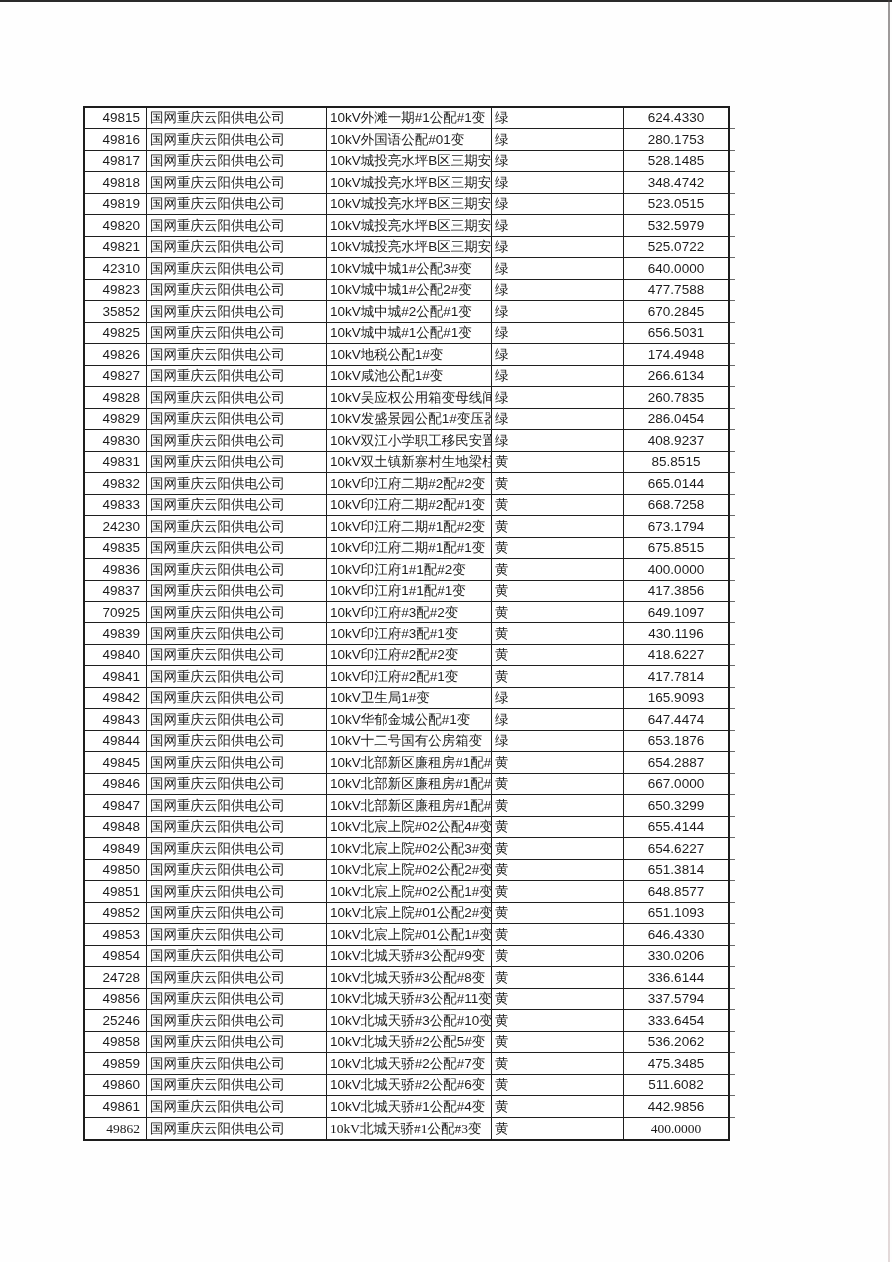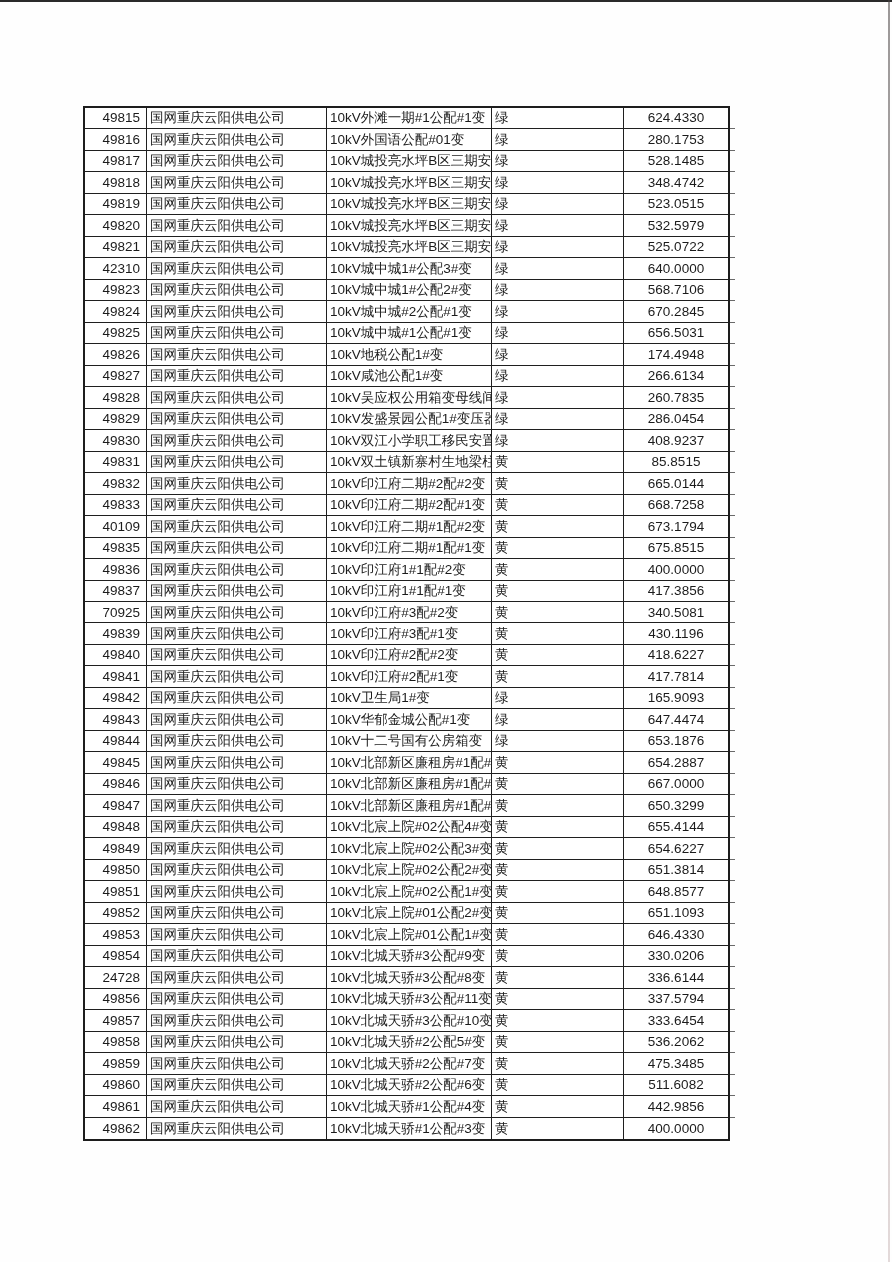--- a/index.html
+++ b/index.html
@@ -26,21 +26,21 @@
     display:grid;
     grid-template-rows:repeat(48, 1fr);
     background:#fff;
   }
   .row {
     display:grid;
     grid-template-columns:62px 180px 165px 132px 1fr;
     border-bottom:1px solid #1f1f1f;
     position:relative;
   }
-  .row:last-child { border-bottom:none; }
+  .row:last-child { border-bottom:none;font-family:Liberation Serif, serif; }
   
   .row::after {
     content:""; position:absolute; right:-7px; bottom:-1px;
     width:5px; height:1px; background:#6a6a6a;
   }
   .row:last-child::after { display:none; }
   .cell {
     display:flex; align-items:center;
     font-size:13.5px; color:#1b1b1b;
     border-right:1px solid #1f1f1f;
@@ -123,25 +123,25 @@
     <div class="cell c-name">10kV城中城1#公配3#变</div>
     <div class="cell c-status">绿</div>
     <div class="cell c-value">640.0000</div>
   </div>
 
   <div class="row">
     <div class="cell c-id">49823</div>
     <div class="cell c-company">国网重庆云阳供电公司</div>
     <div class="cell c-name">10kV城中城1#公配2#变</div>
     <div class="cell c-status">绿</div>
-    <div class="cell c-value">568.7106</div>
-  </div>
-
-  <div class="row">
-    <div class="cell c-id">49824</div>
+    <div class="cell c-value">477.7588</div>
+  </div>
+
+  <div class="row">
+    <div class="cell c-id">35852</div>
     <div class="cell c-company">国网重庆云阳供电公司</div>
     <div class="cell c-name">10kV城中城#2公配#1变</div>
     <div class="cell c-status">绿</div>
     <div class="cell c-value">670.2845</div>
   </div>
 
   <div class="row">
     <div class="cell c-id">49825</div>
     <div class="cell c-company">国网重庆云阳供电公司</div>
     <div class="cell c-name">10kV城中城#1公配#1变</div>
@@ -207,21 +207,21 @@
 
   <div class="row">
     <div class="cell c-id">49833</div>
     <div class="cell c-company">国网重庆云阳供电公司</div>
     <div class="cell c-name">10kV印江府二期#2配#1变</div>
     <div class="cell c-status">黄</div>
     <div class="cell c-value">668.7258</div>
   </div>
 
   <div class="row">
-    <div class="cell c-id">40109</div>
+    <div class="cell c-id">24230</div>
     <div class="cell c-company">国网重庆云阳供电公司</div>
     <div class="cell c-name">10kV印江府二期#1配#2变</div>
     <div class="cell c-status">黄</div>
     <div class="cell c-value">673.1794</div>
   </div>
 
   <div class="row">
     <div class="cell c-id">49835</div>
     <div class="cell c-company">国网重庆云阳供电公司</div>
     <div class="cell c-name">10kV印江府二期#1配#1变</div>
@@ -243,21 +243,21 @@
     <div class="cell c-name">10kV印江府1#1配#1变</div>
     <div class="cell c-status">黄</div>
     <div class="cell c-value">417.3856</div>
   </div>
 
   <div class="row">
     <div class="cell c-id">70925</div>
     <div class="cell c-company">国网重庆云阳供电公司</div>
     <div class="cell c-name">10kV印江府#3配#2变</div>
     <div class="cell c-status">黄</div>
-    <div class="cell c-value">340.5081</div>
+    <div class="cell c-value">649.1097</div>
   </div>
 
   <div class="row">
     <div class="cell c-id">49839</div>
     <div class="cell c-company">国网重庆云阳供电公司</div>
     <div class="cell c-name">10kV印江府#3配#1变</div>
     <div class="cell c-status">黄</div>
     <div class="cell c-value">430.1196</div>
   </div>
 
@@ -391,21 +391,21 @@
 
   <div class="row">
     <div class="cell c-id">49856</div>
     <div class="cell c-company">国网重庆云阳供电公司</div>
     <div class="cell c-name">10kV北城天骄#3公配#11变</div>
     <div class="cell c-status">黄</div>
     <div class="cell c-value">337.5794</div>
   </div>
 
   <div class="row">
-    <div class="cell c-id">49857</div>
+    <div class="cell c-id">25246</div>
     <div class="cell c-company">国网重庆云阳供电公司</div>
     <div class="cell c-name">10kV北城天骄#3公配#10变</div>
     <div class="cell c-status">黄</div>
     <div class="cell c-value">333.6454</div>
   </div>
 
   <div class="row">
     <div class="cell c-id">49858</div>
     <div class="cell c-company">国网重庆云阳供电公司</div>
     <div class="cell c-name">10kV北城天骄#2公配5#变</div>

